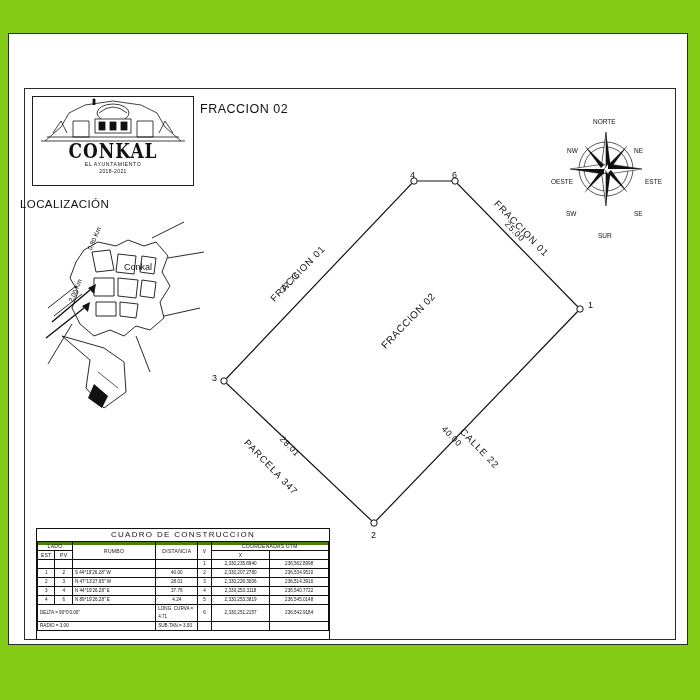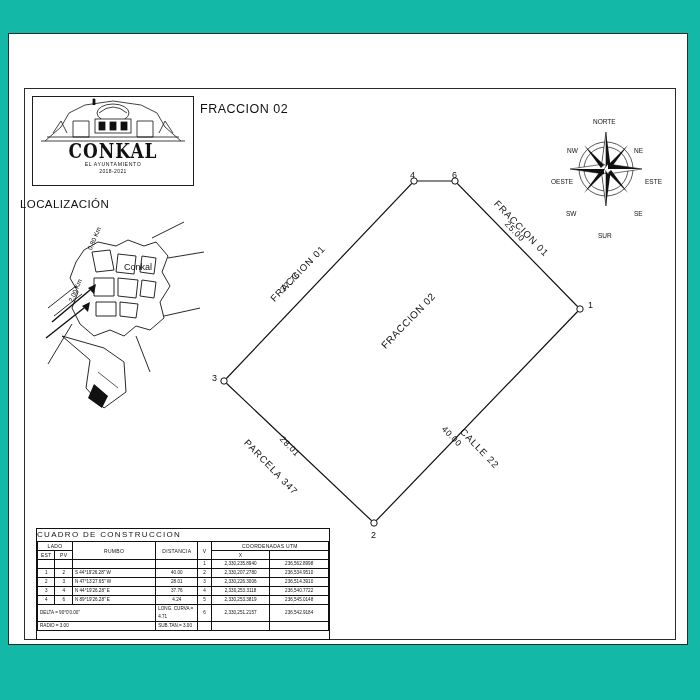--- a/index.html
+++ b/index.html
@@ -1,17 +1,17 @@
 <!DOCTYPE html>
 <html><head>
 <meta charset="utf-8">
 <style>
   html,body{margin:0;padding:0;background:#ffffff;}
   body{width:700px;height:700px;overflow:hidden;font-family:"Liberation Sans",sans-serif;}
-  #sheet{position:relative;width:700px;height:700px;background:#14b8a6;}
+  #sheet{position:relative;width:700px;height:700px;background:#84cc16;}
   .frame-outer{position:absolute;left:8px;top:33px;width:678px;height:610px;border:1px solid #2b2b2b;background:#fff;}
   .frame-inner{position:absolute;left:24px;top:88px;width:650px;height:550px;border:1px solid #2b2b2b;background:#fff;}
   .plan-title{position:absolute;left:200px;top:102px;font-size:12.5px;color:#111;letter-spacing:.5px;}
   
   .logo-box{position:absolute;left:32px;top:96px;width:160px;height:88px;border:1px solid #1d1d1d;overflow:hidden;background:#fff;}
   .logo-art{position:absolute;left:0;top:0;width:160px;height:88px;}
   .logo-word{position:absolute;left:10px;top:44px;width:140px;text-align:center;font-family:"DejaVu Serif",serif;font-weight:bold;font-size:17px;letter-spacing:1px;color:#111;transform:scaleY(1.15);}
   .logo-sub1{position:absolute;left:10px;top:64px;width:140px;text-align:center;font-size:5.2px;letter-spacing:.6px;color:#111;}
   .logo-sub2{position:absolute;left:10px;top:71px;width:140px;text-align:center;font-size:5px;letter-spacing:.4px;color:#111;}
   
@@ -22,21 +22,21 @@
   .conkal{position:absolute;left:124px;top:262px;font-size:9px;color:#111;}
   
   .compass{position:absolute;left:556px;top:112px;width:100px;height:110px;}
   .cmp-t{position:absolute;font-size:6.5px;color:#111;font-family:"Liberation Sans",sans-serif;}
   .vtx-label{position:absolute;font-size:9px;color:#111;}
   .edge-txt{position:absolute;font-size:9.5px;color:#111;white-space:nowrap;letter-spacing:1px;}
   .edge-txt.small{font-size:8.5px;letter-spacing:.6px;}
   .ctr-txt{position:absolute;font-size:10px;color:#111;white-space:nowrap;letter-spacing:.6px;}
   
   .tbl{position:absolute;left:36px;top:528px;width:292px;height:110px;border:1px solid #111;background:#fff;font-size:5.2px;color:#111;}
-  .tbl-title{position:absolute;left:0;top:0;width:292px;height:12px;line-height:12px;text-align:left;font-size:8px;letter-spacing:1.3px;border-bottom:1px solid #4d7c0f;}
+  .tbl-title{position:absolute;left:0;top:0;width:292px;height:12px;line-height:12px;text-align:center;font-size:8px;letter-spacing:1.3px;border-bottom:4px solid #4d7c0f;}
   table{border-collapse:collapse;position:absolute;left:0;top:12px;width:292px;}
   td,th{border:1px solid #111;font-size:4.6px;font-weight:normal;padding:0;text-align:center;height:8px;line-height:8px;color:#111;}
   .hdr{font-size:5px;letter-spacing:.3px;}
   .lft{text-align:left;padding-left:2px;}
 </style>
 </head>
 <body>
 
 <div id="sheet">
 

